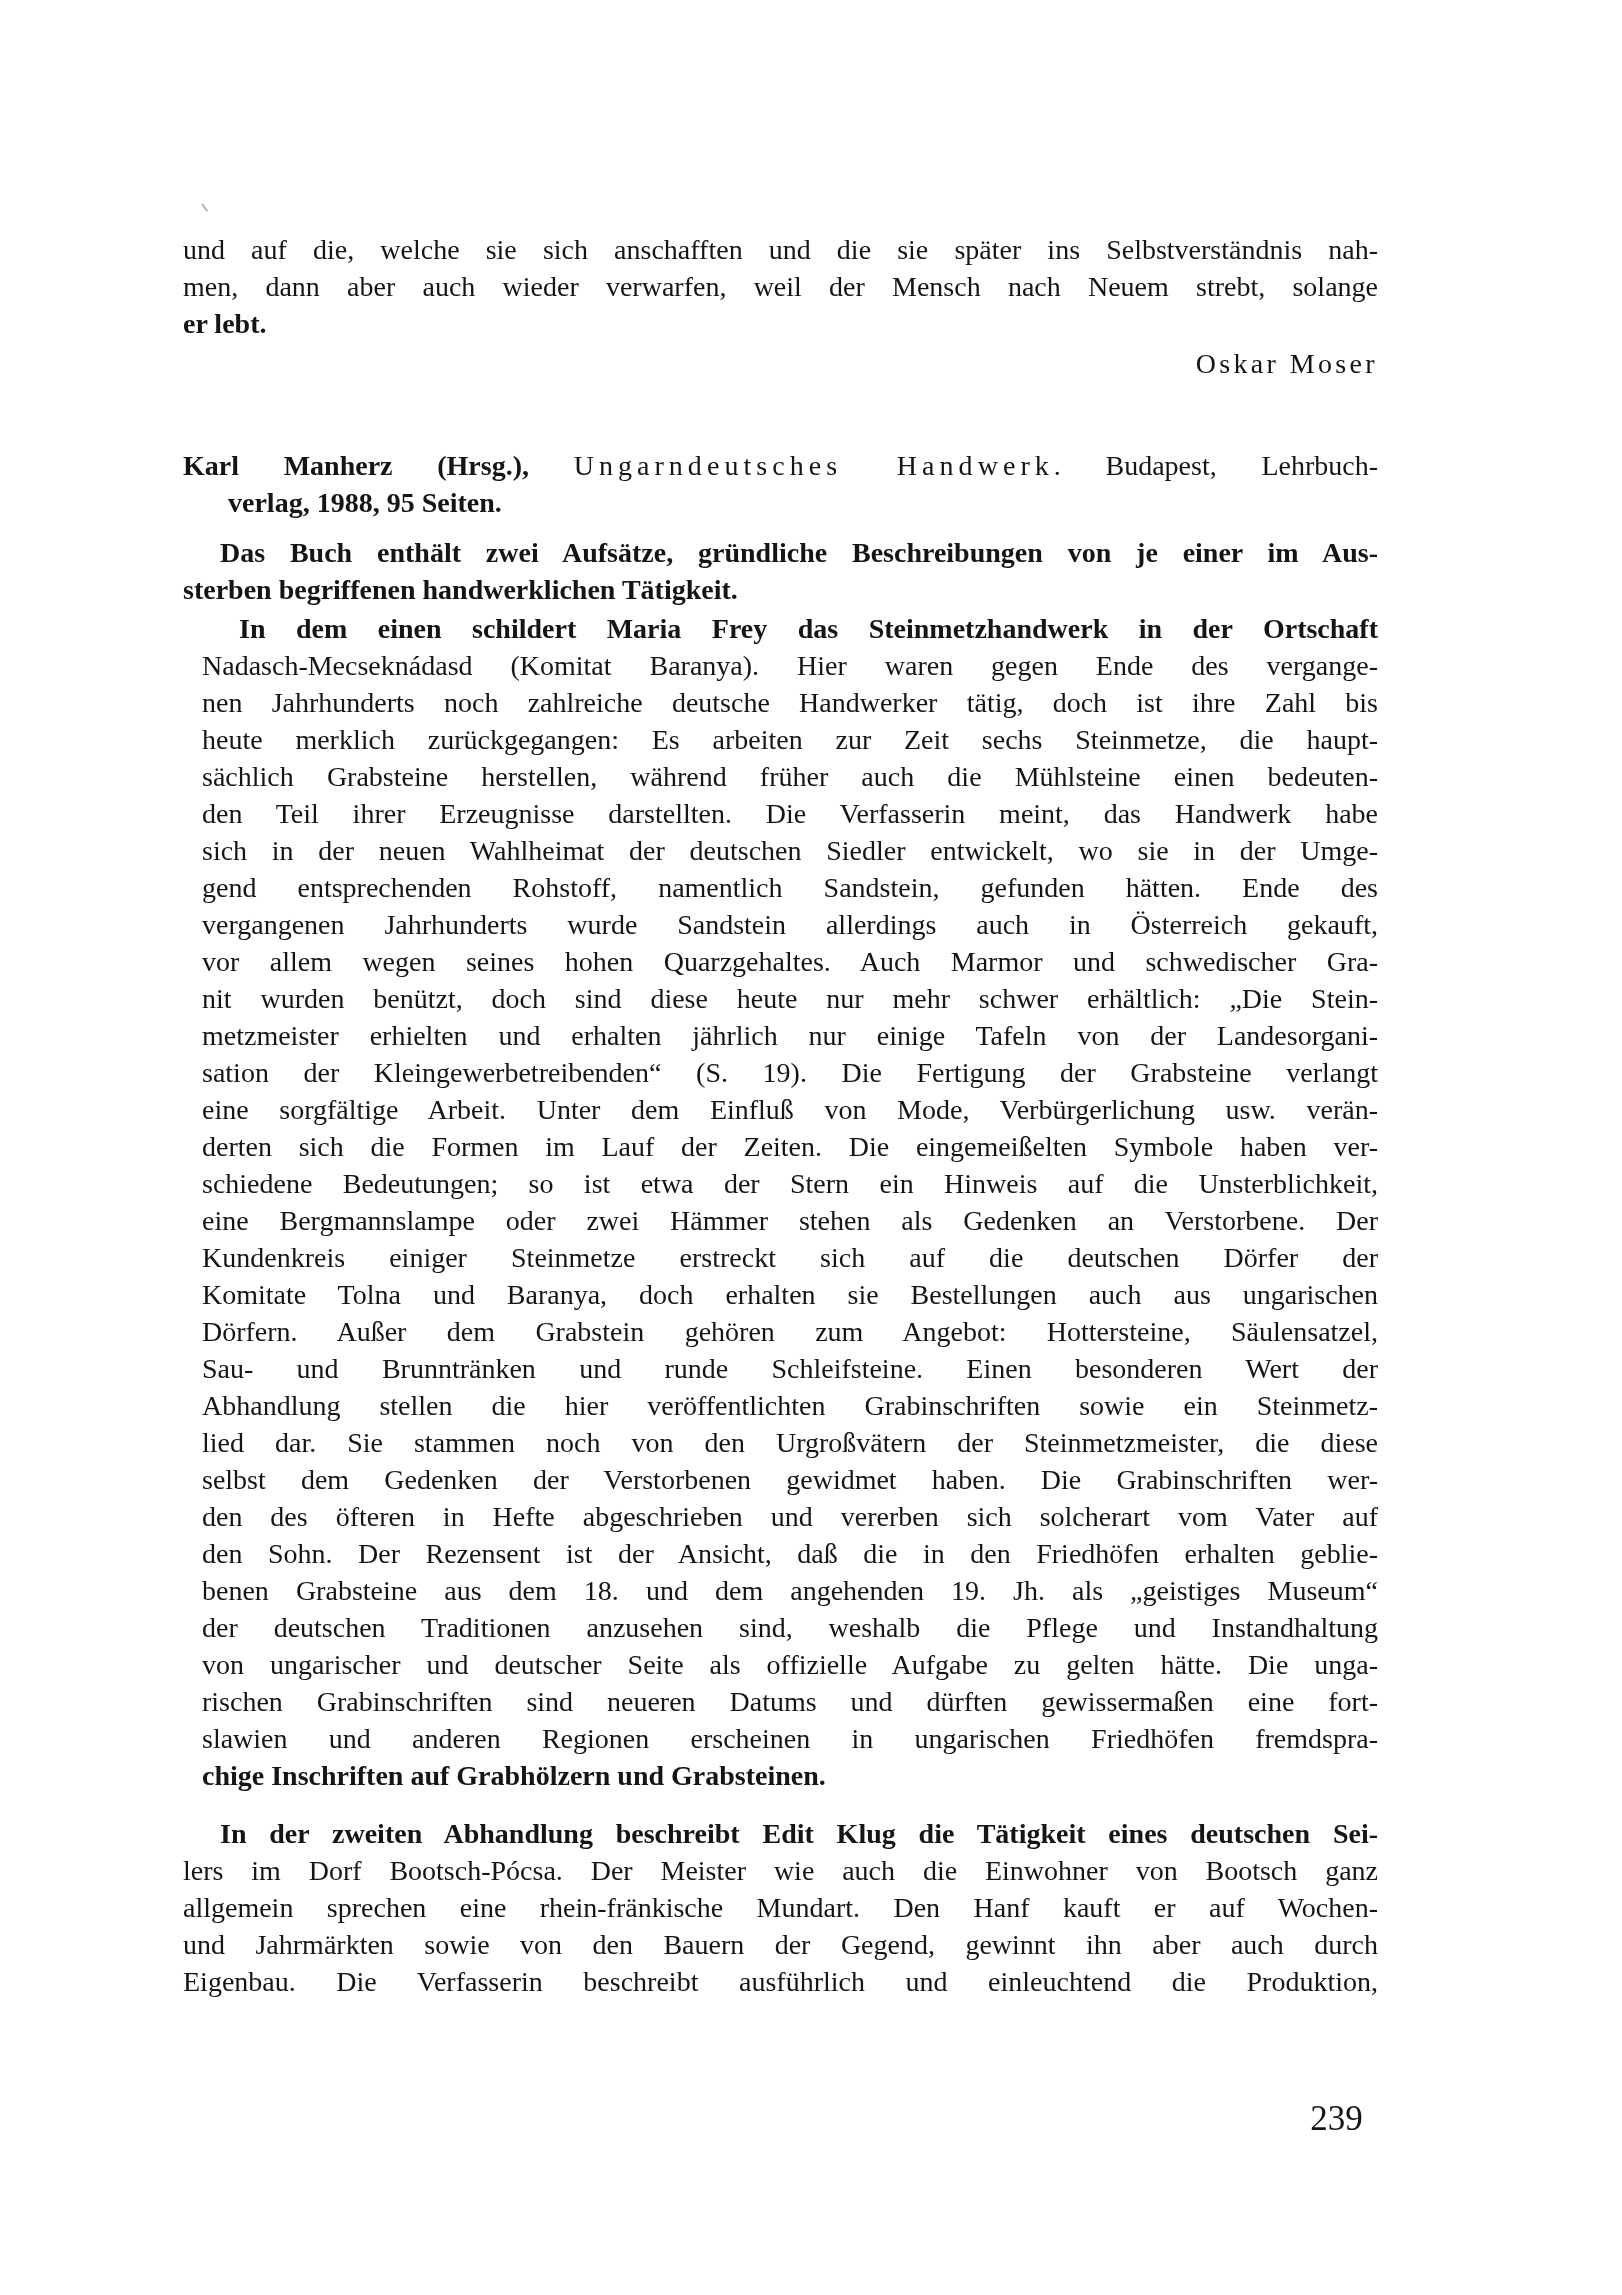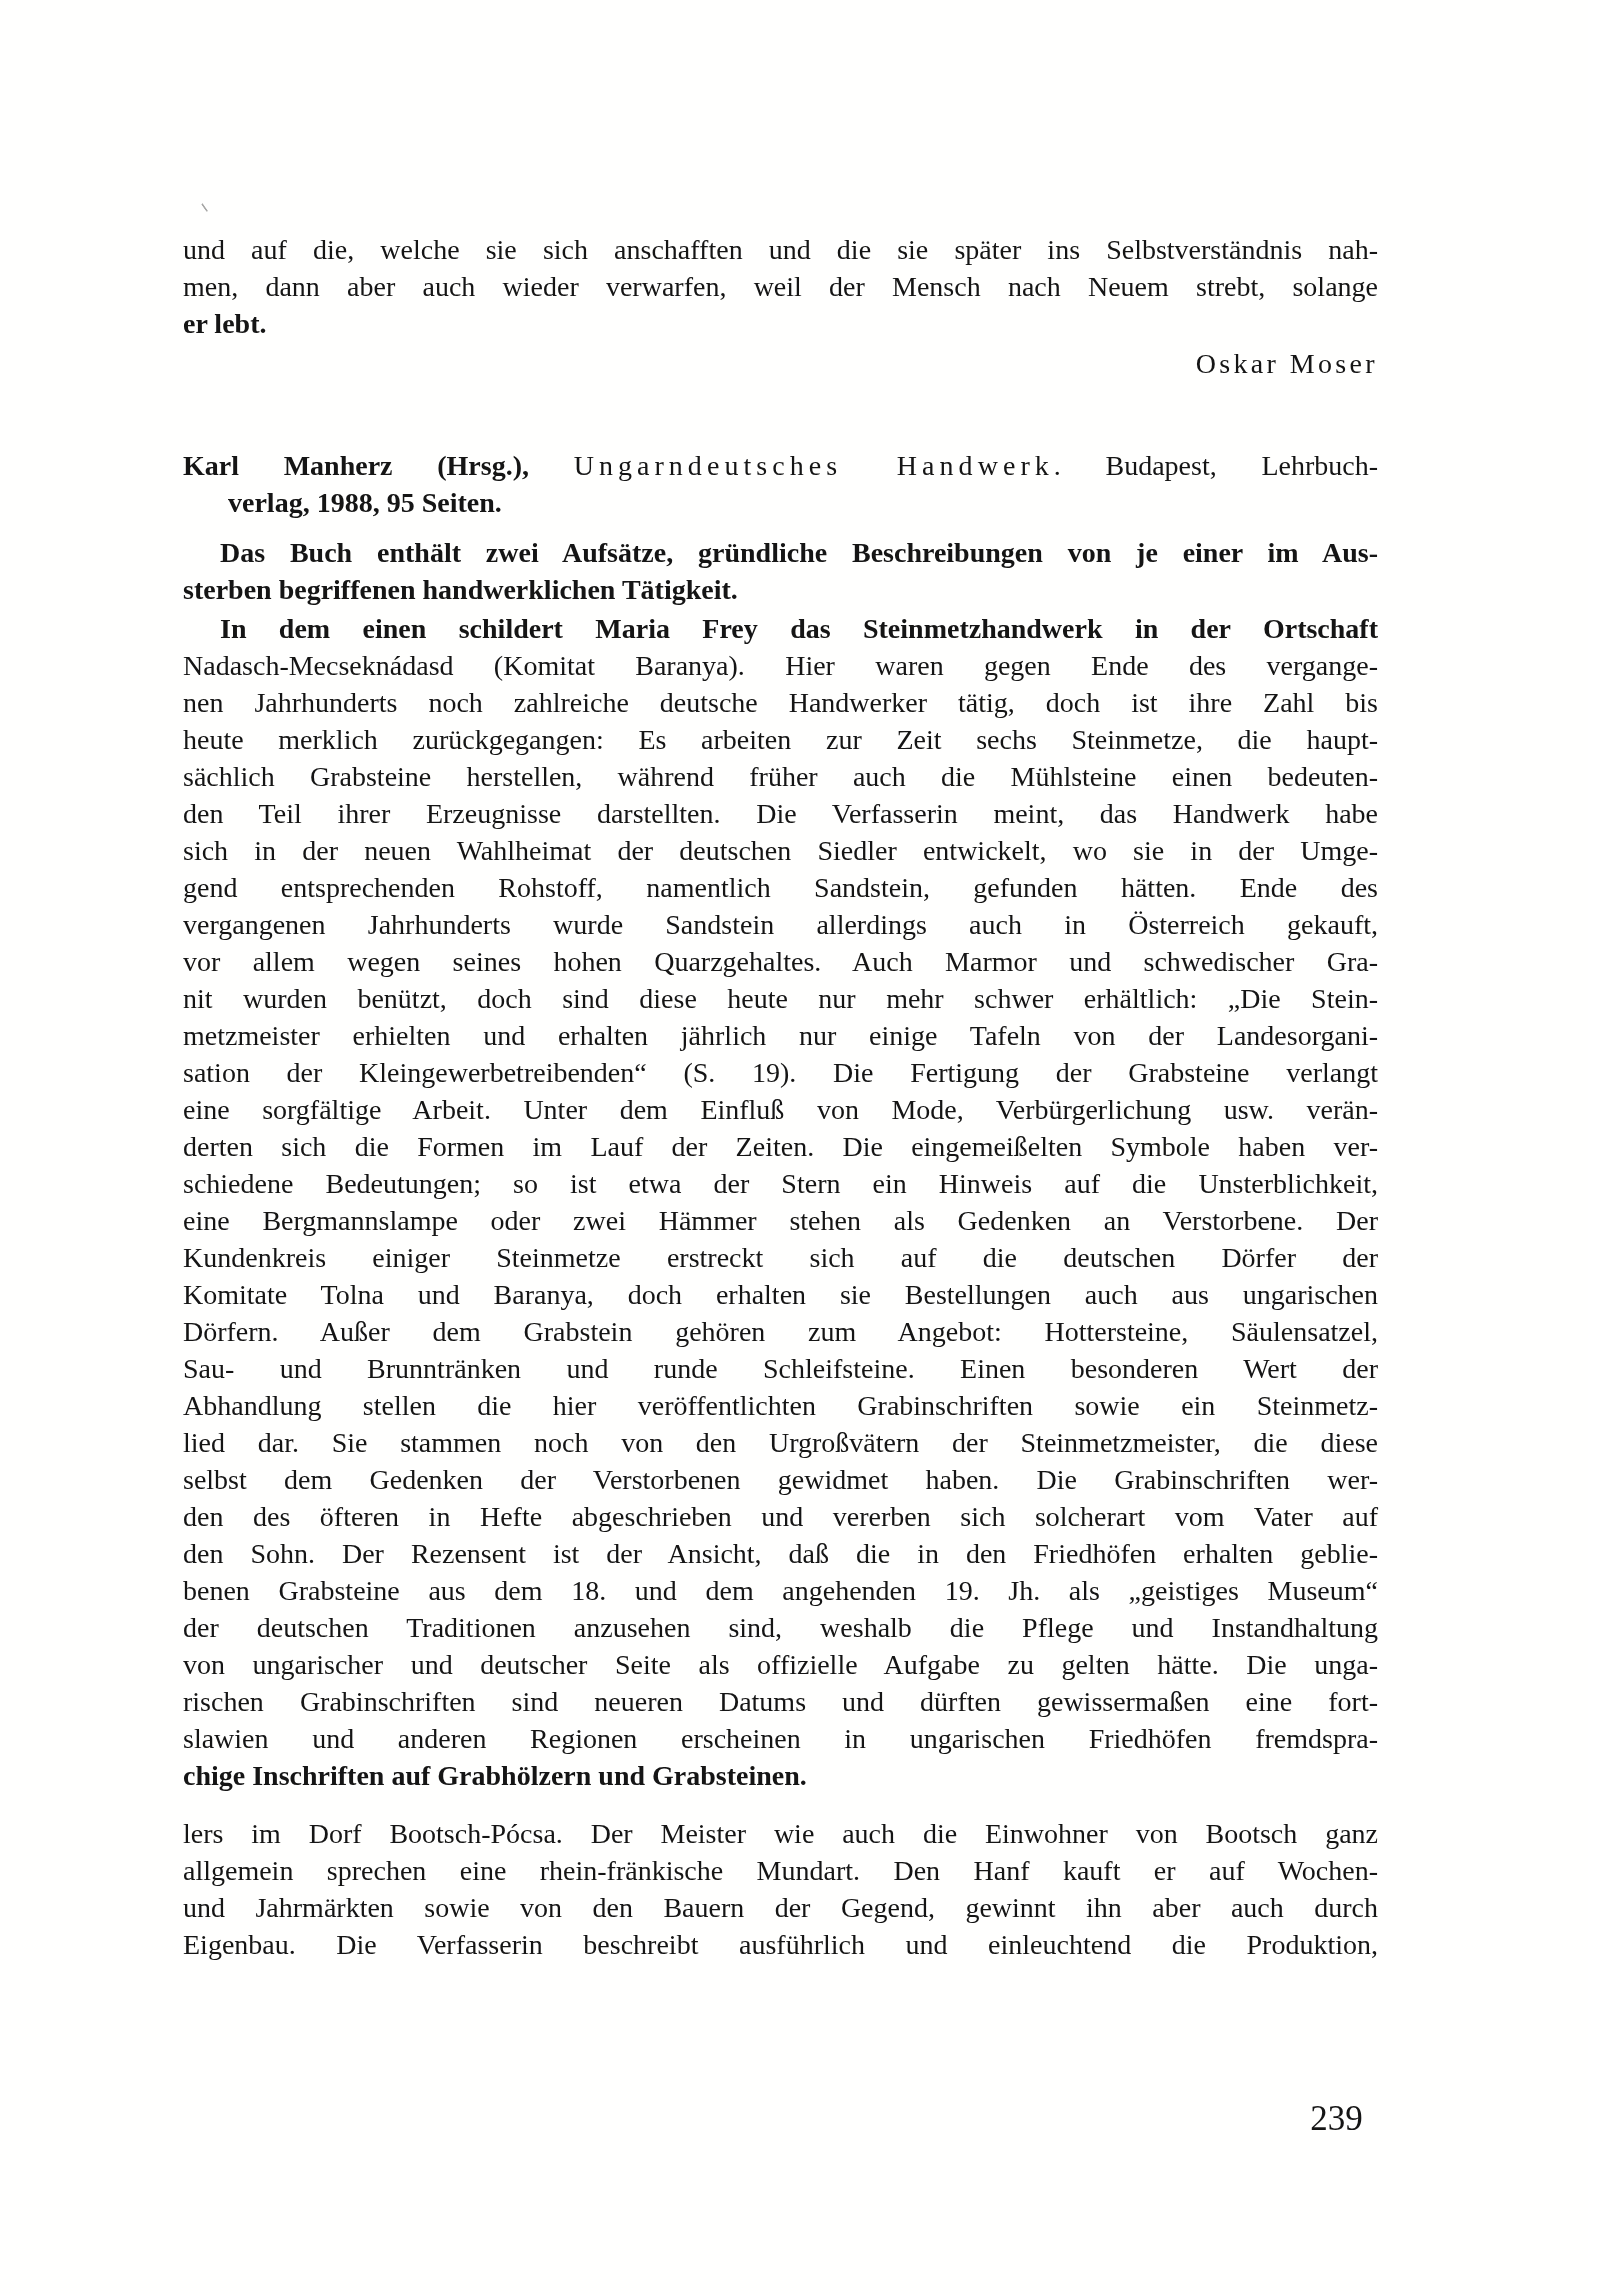--- a/index.html
+++ b/index.html
@@ -37,21 +37,21 @@
   .review-head { margin-top: 65px; }
   .review-head .author { font-weight: 700; }
   .review-head .spaced { letter-spacing: 0.18em; word-spacing: 0.18em; }
   .review-head .hang {
     text-align: right;
     text-align-last: left;
     padding-left: 45px;
     font-weight: bold;
   }
   .p-summary { margin-top: 13px; }
-  .p-steinmetz { margin-top: 1.6px; }
+  .p-steinmetz { margin-top: 1.6px; margin-left: 19px; }
   .p-seiler { margin-top: 21px; }
   .page-num {
     position: absolute;
     top: 2099px;
     left: 1298px;
     width: 77px;
     text-align: center;
     font-size: 35px;
     font-family: "Liberation Serif", "DejaVu Serif", serif;
     color: #151515;
@@ -124,20 +124,21 @@
       <div class="line">den Sohn. Der Rezensent ist der Ansicht, daß die in den Friedhöfen erhalten geblie-</div>
       <div class="line">benen Grabsteine aus dem 18. und dem angehenden 19. Jh. als „geistiges Museum“</div>
       <div class="line">der deutschen Traditionen anzusehen sind, weshalb die Pflege und Instandhaltung</div>
       <div class="line">von ungarischer und deutscher Seite als offizielle Aufgabe zu gelten hätte. Die unga-</div>
       <div class="line">rischen Grabinschriften sind neueren Datums und dürften gewissermaßen eine fort-</div>
       <div class="line">slawien und anderen Regionen erscheinen in ungarischen Friedhöfen fremdspra-</div>
       <div class="line final">chige Inschriften auf Grabhölzern und Grabsteinen.</div>
     </div>
 
     <div class="p-seiler">
+      <div class="line indent">In der zweiten Abhandlung beschreibt Edit Klug die Tätigkeit eines deutschen Sei-</div>
       <div class="line">lers im Dorf Bootsch-Pócsa. Der Meister wie auch die Einwohner von Bootsch ganz</div>
       <div class="line">allgemein sprechen eine rhein-fränkische Mundart. Den Hanf kauft er auf Wochen-</div>
       <div class="line">und Jahrmärkten sowie von den Bauern der Gegend, gewinnt ihn aber auch durch</div>
       <div class="line">Eigenbau. Die Verfasserin beschreibt ausführlich und einleuchtend die Produktion,</div>
     </div>
 
   </div>
 
   <div class="page-num">239</div>
 </div>

